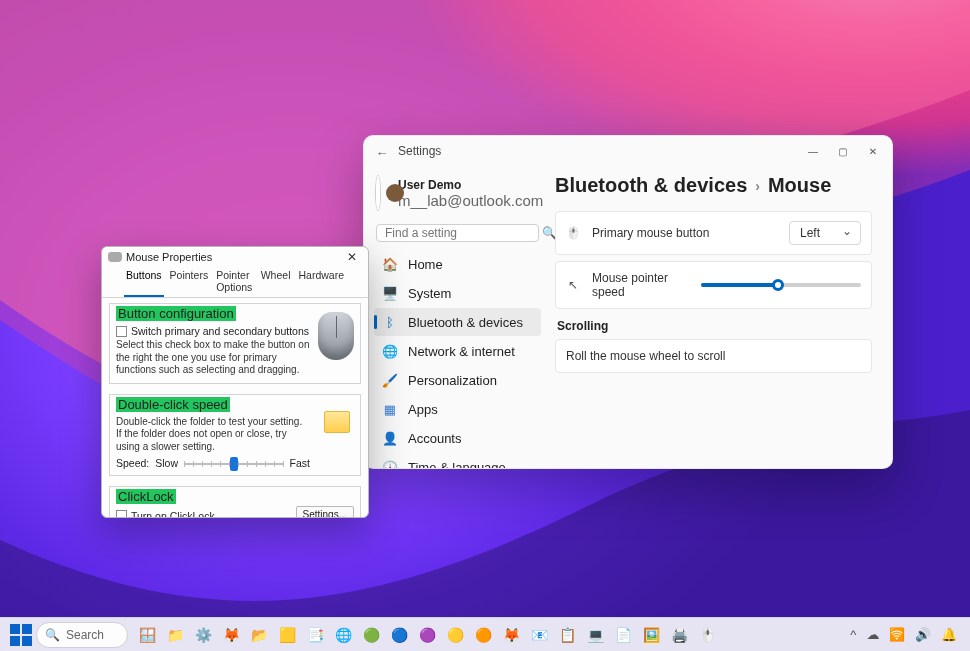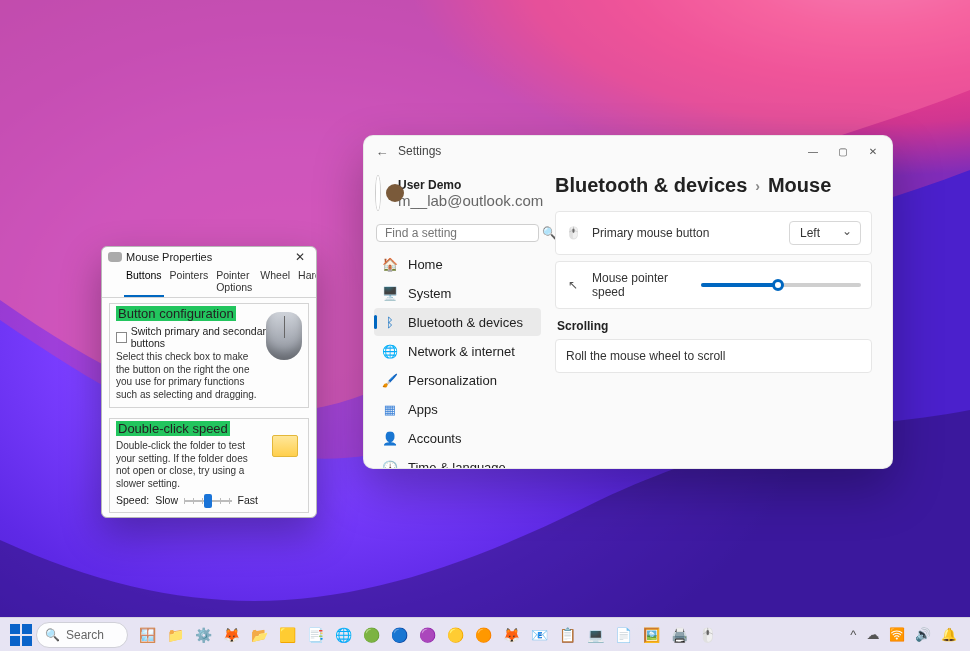--- a/index.html
+++ b/index.html
@@ -55,21 +55,21 @@
   .slider .thumb { position:absolute; top:50%; width:12px; height:12px; background:#fff; border:3px solid #0067c0; border-radius:50%; transform:translate(-50%,-50%);}
   .dot { width:6px;height:6px;border-radius:50%;background:#0067c0; position:absolute; top:50%; transform:translate(-50%,-50%);}
   .section-h { font-size:12px; font-weight:600; margin:10px 0 6px 2px; color:#222;}
   .toggle { position:relative; width:34px; height:16px; background:#0067c0; border-radius:20px; }
   .toggle::after { content:""; position:absolute; right:2px; top:2px; width:12px; height:12px; border-radius:50%; background:#fff;}
   .onlabel { font-size:12px; color:#333; margin-right:6px;}
   .mini-ic { width:14px; text-align:center; color:#555;}
 
   
   .dlg {
-    position:absolute; left:101px; top:246px; width:216px; height:272px;
+    position:absolute; left:101px; top:246px; width:268px; height:272px;
     background:#fdfdfd; border:1px solid #b8b8b8; border-radius:6px; box-shadow:0 16px 40px rgba(0,0,0,.3);
     font-size:11px; color:#222; display:flex; flex-direction:column; overflow:hidden;
   }
   .dlg-title { display:flex; align-items:center; padding:3px 6px 3px 6px; font-size:11px;}
   .dlg-title .icon { width:14px; height:10px; background:#aaa; border-radius:3px 3px 4px 4px; margin-right:4px;}
   .dlg-close { margin-left:auto; width:20px; text-align:center; font-size:12px; color:#333; cursor:pointer;}
   .tabs { display:flex; gap:4px; padding:0 22px; font-size:10.5px; border-bottom:1px solid #d4d4d4; }
   .tab { padding:2px 2px 4px; color:#333; cursor:pointer;}
   .tab.active { border-bottom:2px solid #0067c0; color:#000;}
   .groupbox { border:1px solid #d4d4d4; margin:5px 7px; padding:4px 6px 6px; font-size:10.5px; position:relative;}

